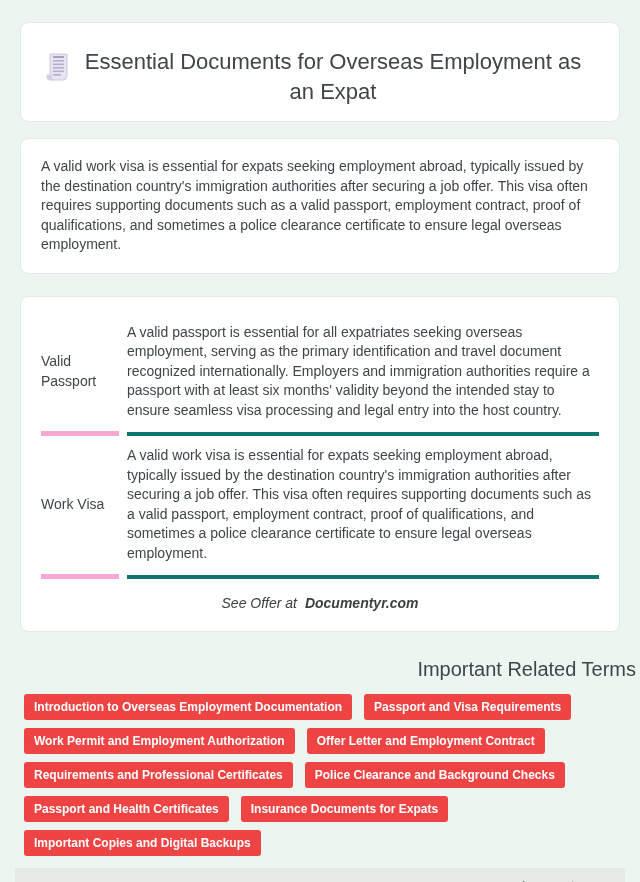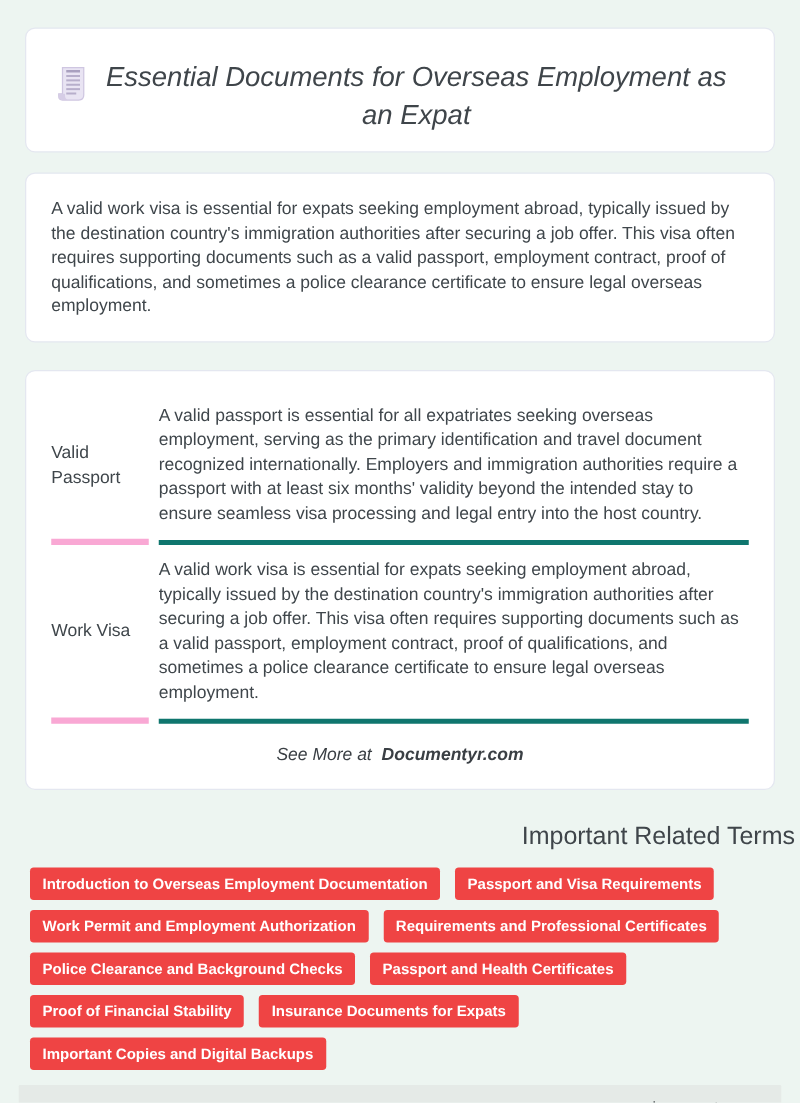--- a/index.html
+++ b/index.html
@@ -26,21 +26,20 @@
   }
   .header-icon { flex: 0 0 auto; margin-top: 4px; }
   h1.title {
     flex: 1;
     text-align: center;
     font-size: 22px;
     line-height: 30px;
     font-weight: 400;
     color: #3f454a;
     padding: 0 8px;
-    font-style: italic;
   }
   .intro-card {
     margin-top: 16px;
     padding: 18px 20px;
     min-height: 132px;
   }
   .intro-card p, td.desc {
     font-size: 14px;
     line-height: 19.5px;
     color: #3f464b;
@@ -139,34 +138,34 @@
       <td class="term">Valid Passport</td>
       <td class="desc">A valid passport is essential for all expatriates seeking overseas employment, serving as the primary identification and travel document recognized internationally. Employers and immigration authorities require a passport with at least six months' validity beyond the intended stay to ensure seamless visa processing and legal entry into the host country.</td>
     </tr>
     <tr>
       <td class="term">Work Visa</td>
       <td class="desc">A valid work visa is essential for expats seeking employment abroad, typically issued by the destination country's immigration authorities after securing a job offer. This visa often requires supporting documents such as a valid passport, employment contract, proof of qualifications, and sometimes a police clearance certificate to ensure legal overseas employment.</td>
     </tr>
   </tbody>
     </table>
   <p class="see-more">
-    <span>See More at</span>
+    <span>See Offer at</span>
     <span class="brand">Documentyr.com</span>
   </p>
 </div>
 
 <h2 class="related-heading">Important Related Terms</h2>
 
 <div class="tags">
   <span class="tag">Introduction to Overseas Employment Documentation</span>
   <span class="tag">Passport and Visa Requirements</span>
   <span class="tag">Work Permit and Employment Authorization</span>
+  <span class="tag">Offer Letter and Employment Contract</span>
   <span class="tag">Requirements and Professional Certificates</span>
   <span class="tag">Police Clearance and Background Checks</span>
   <span class="tag">Passport and Health Certificates</span>
-  <span class="tag">Proof of Financial Stability</span>
   <span class="tag">Insurance Documents for Expats</span>
   <span class="tag">Important Copies and Digital Backups</span>
 </div>
 
 <footer class="site-bar">
   <span>documentyr.com</span>
 </footer>
 
 </body></html>

